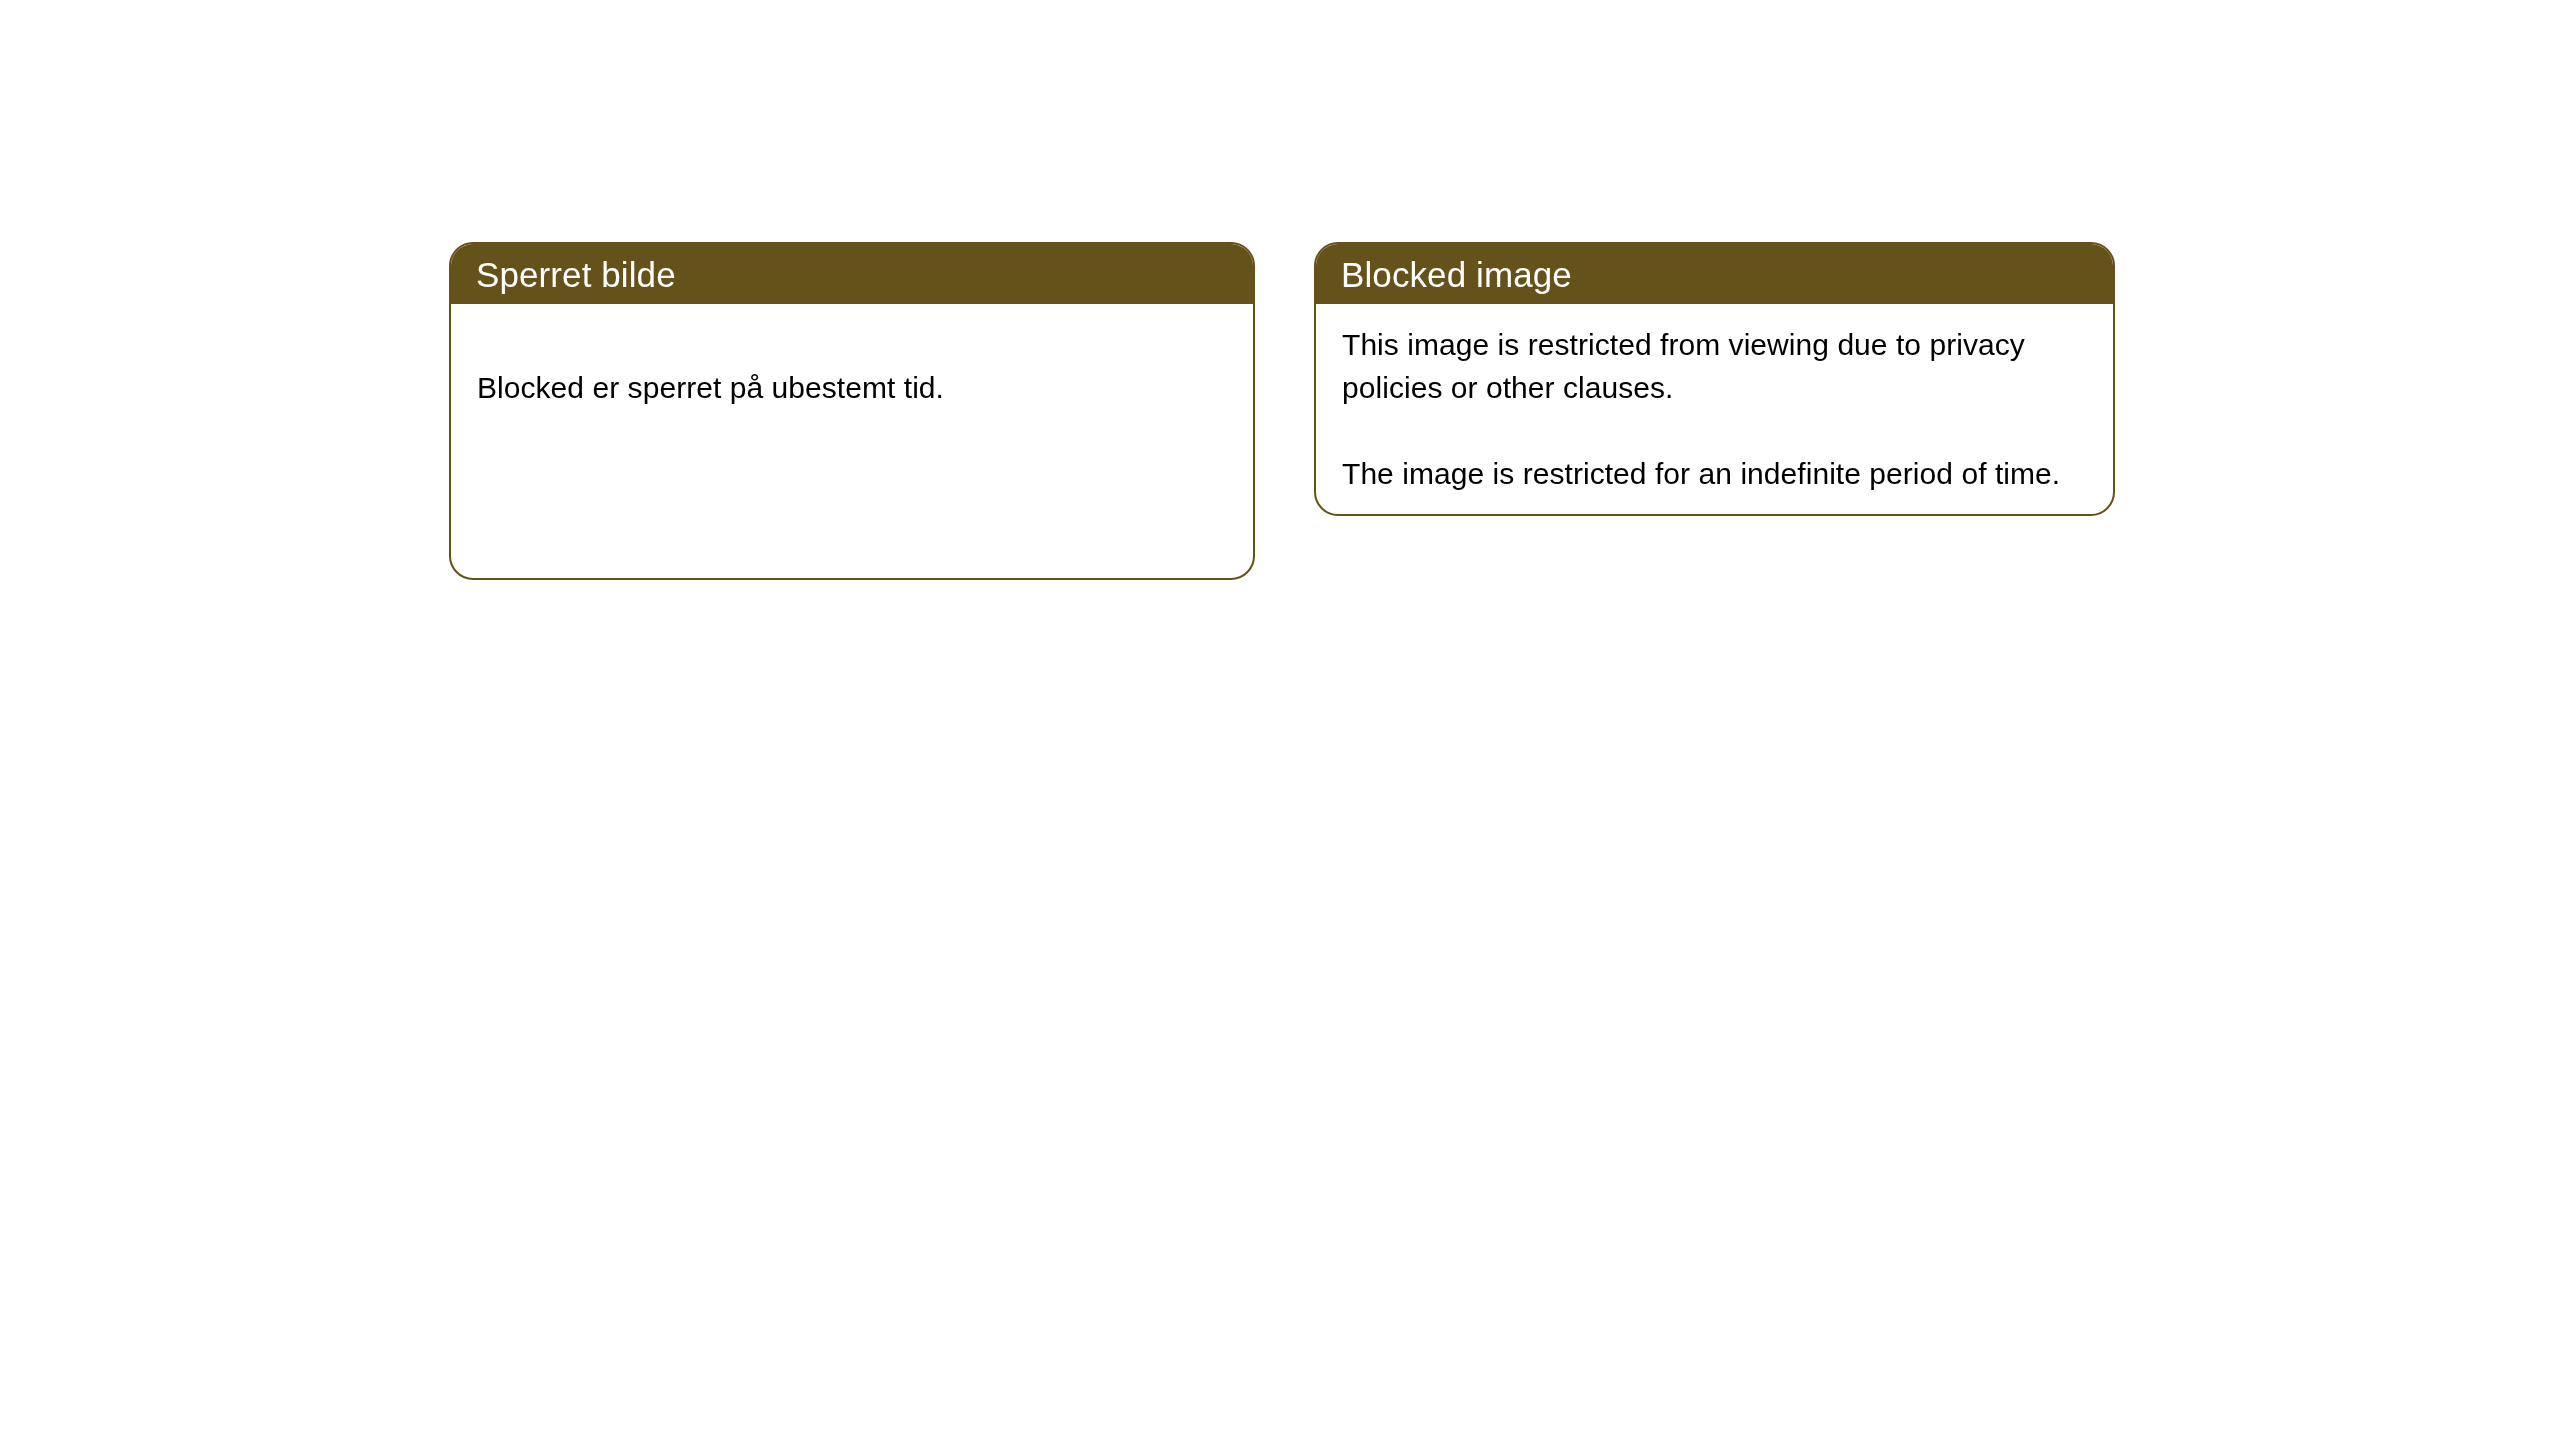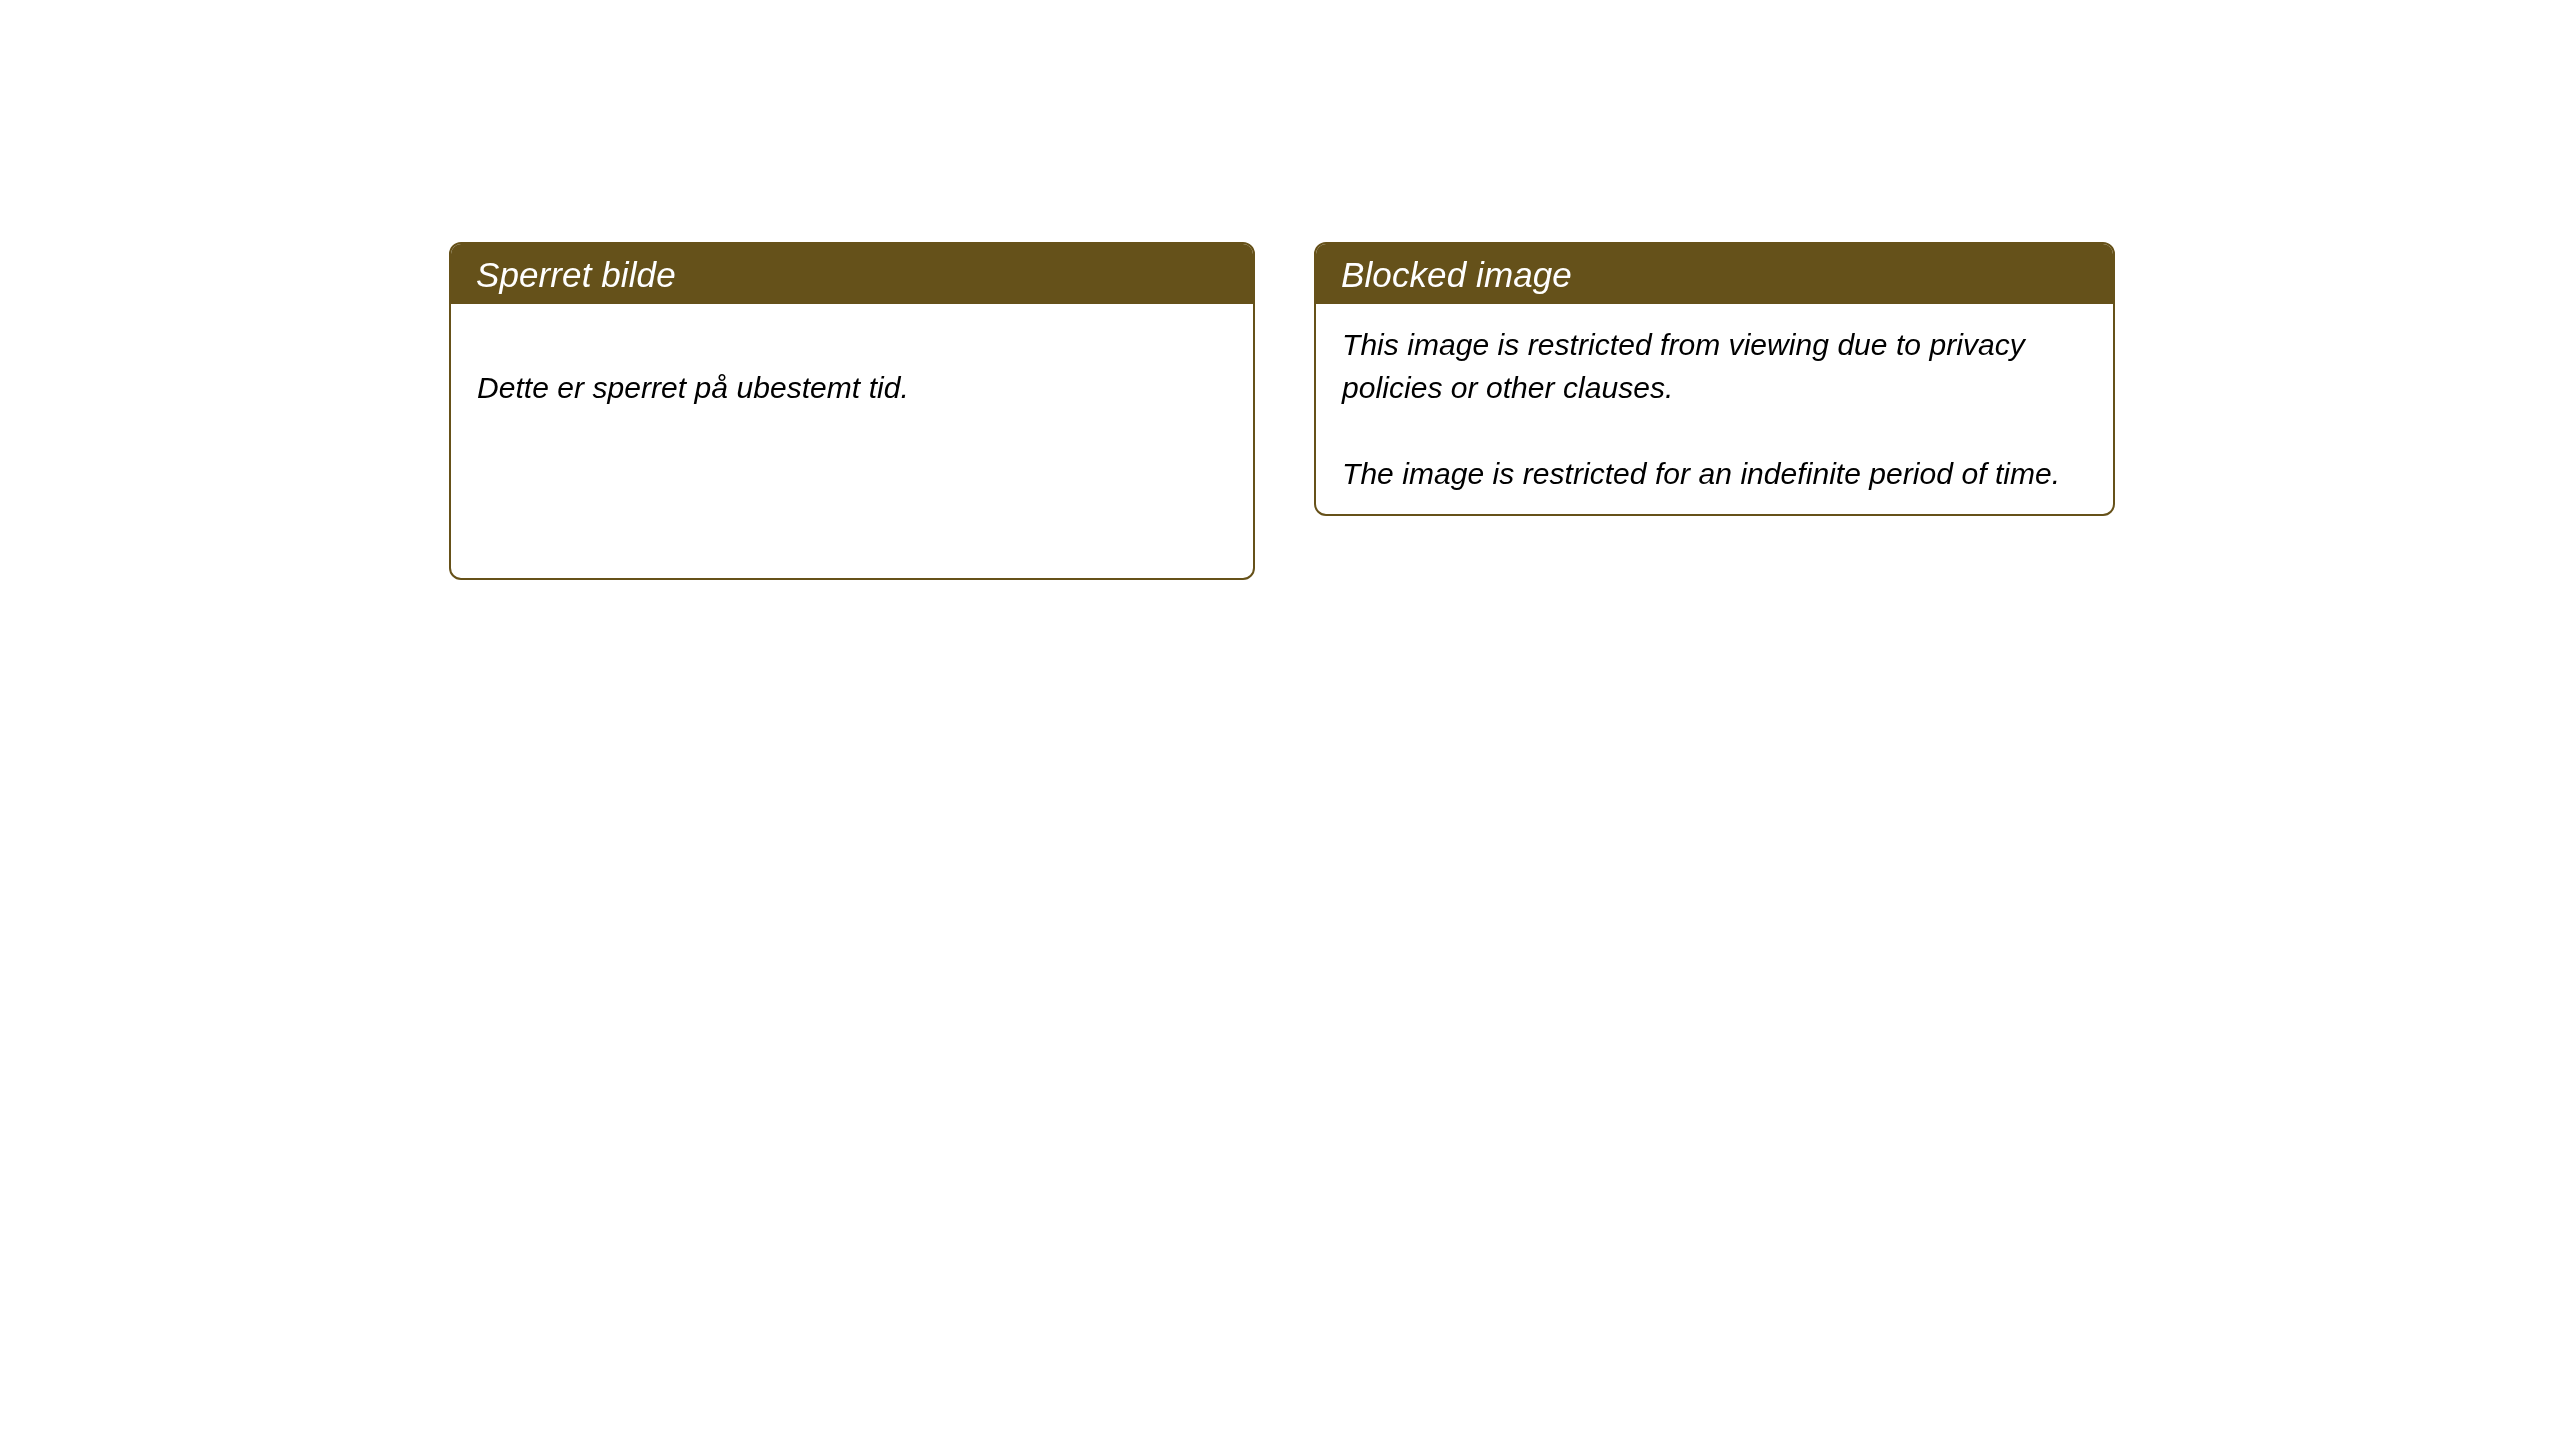--- a/index.html
+++ b/index.html
@@ -20,25 +20,24 @@
   #canvas {
     position: absolute;
     inset: 0;
     background: #ffffff;
   }
 
   .notice-panel {
     position: absolute;
     background: #ffffff;
     border: 2px solid #665119;
-    border-radius: 12px;
+    border-radius: 24px;
     overflow: hidden;
     display: flex;
     flex-direction: column;
-    font-style: italic;
   }
 
   .panel-nb { left: 449px; top: 242px; width: 806px; height: 338px; }
   .panel-en { left: 1314px; top: 242px; width: 801px; height: 274px; }
 
   .panel-header {
     background: #65511a;
     height: 60px;
     flex: 0 0 60px;
     display: flex;
@@ -76,21 +75,21 @@
 </head>
 <body>
 
 <div id="canvas">
 
   <section class="notice-panel panel-nb">
     <header class="panel-header">
       <span class="panel-title">Sperret bilde</span>
     </header>
     <div class="panel-body">
-      <p class="spacer-before">Dette er sperret på ubestemt tid.</p>
+      <p class="spacer-before">Blocked er sperret på ubestemt tid.</p>
     </div>
   </section>
 
   <section class="notice-panel panel-en">
     <header class="panel-header">
       <span class="panel-title">Blocked image</span>
     </header>
     <div class="panel-body">
       <p>This image is restricted from viewing due to privacy policies or other clauses.</p>
       <p class="spacer-before">The image is restricted for an indefinite period of time.</p>

